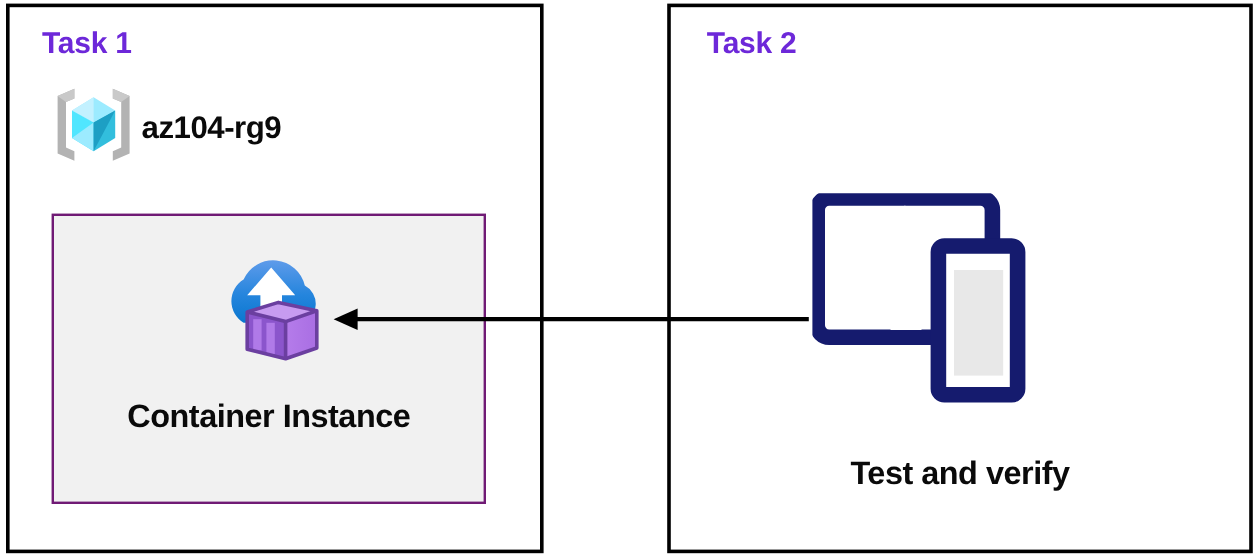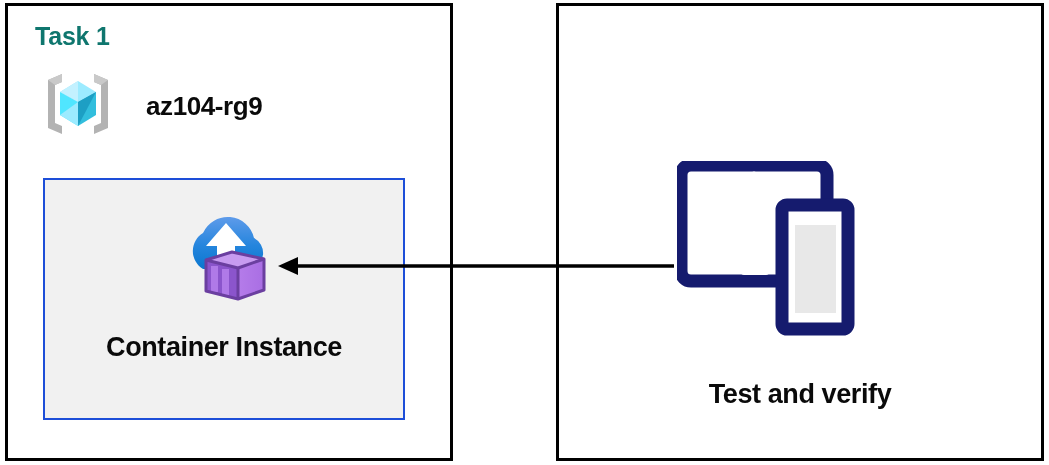--- a/index.html
+++ b/index.html
@@ -27,54 +27,54 @@
     border: 3px solid #000000;
     background: #ffffff;
   }
   #panel-1 { left: 5px;   top: 3px; width: 448px; height: 458px; }
   #panel-2 { left: 556px; top: 3px; width: 488px; height: 458px; }
 
   .panel-title {
     position: absolute;
     font-size: 25px;
     font-weight: bold;
-    color: #0f766e;
+    color: #6d28d9;
     letter-spacing: -0.2px;
     white-space: nowrap;
   }
   #panel-1 .panel-title { left: 27px; top: 16px; }
   #panel-2 .panel-title { left: 30px; top: 16px; }
 
   
   #resource-group-row {
     position: absolute;
     left: 30px;
     top: 62px;
     display: flex;
     align-items: center;
-    gap: 28px;
+    gap: 0;
   }
   #resource-group-name {
     font-size: 26px;
     font-weight: bold;
     color: #0a0a0a;
     letter-spacing: -0.4px;
     white-space: nowrap;
   }
 
   
   #container-box {
     position: absolute;
     box-sizing: border-box;
     left: 35px;
     top: 172px;
     width: 362px;
     height: 242px;
     background: #f1f1f1;
-    border: 2px solid #1d4ed8;
+    border: 2px solid #701a75;
   }
   #container-icon-wrap {
     position: absolute;
     left: 0;
     right: 0;
     top: 16px;
     display: flex;
     justify-content: center;
   }
   #container-label {
@@ -190,20 +190,21 @@
           </svg>
         </span>
       </div>
 
       <div id="container-label">Container Instance</div>
     </div>
   </div>
 
   <div class="panel" id="panel-2">
 
+    <div class="panel-title">Task 2</div>
 
     <div id="devices-icon-wrap">
       
       <span>
         <svg width="196" height="176" viewBox="0 0 196 176" aria-hidden="true">
 
           <rect x="4" y="4" width="146" height="116" rx="10" ry="10" fill="none" stroke="#151b6e" stroke-width="13"></rect>
 
           <circle cx="77" cy="13" r="2.6" fill="#ffffff"></circle>
 

